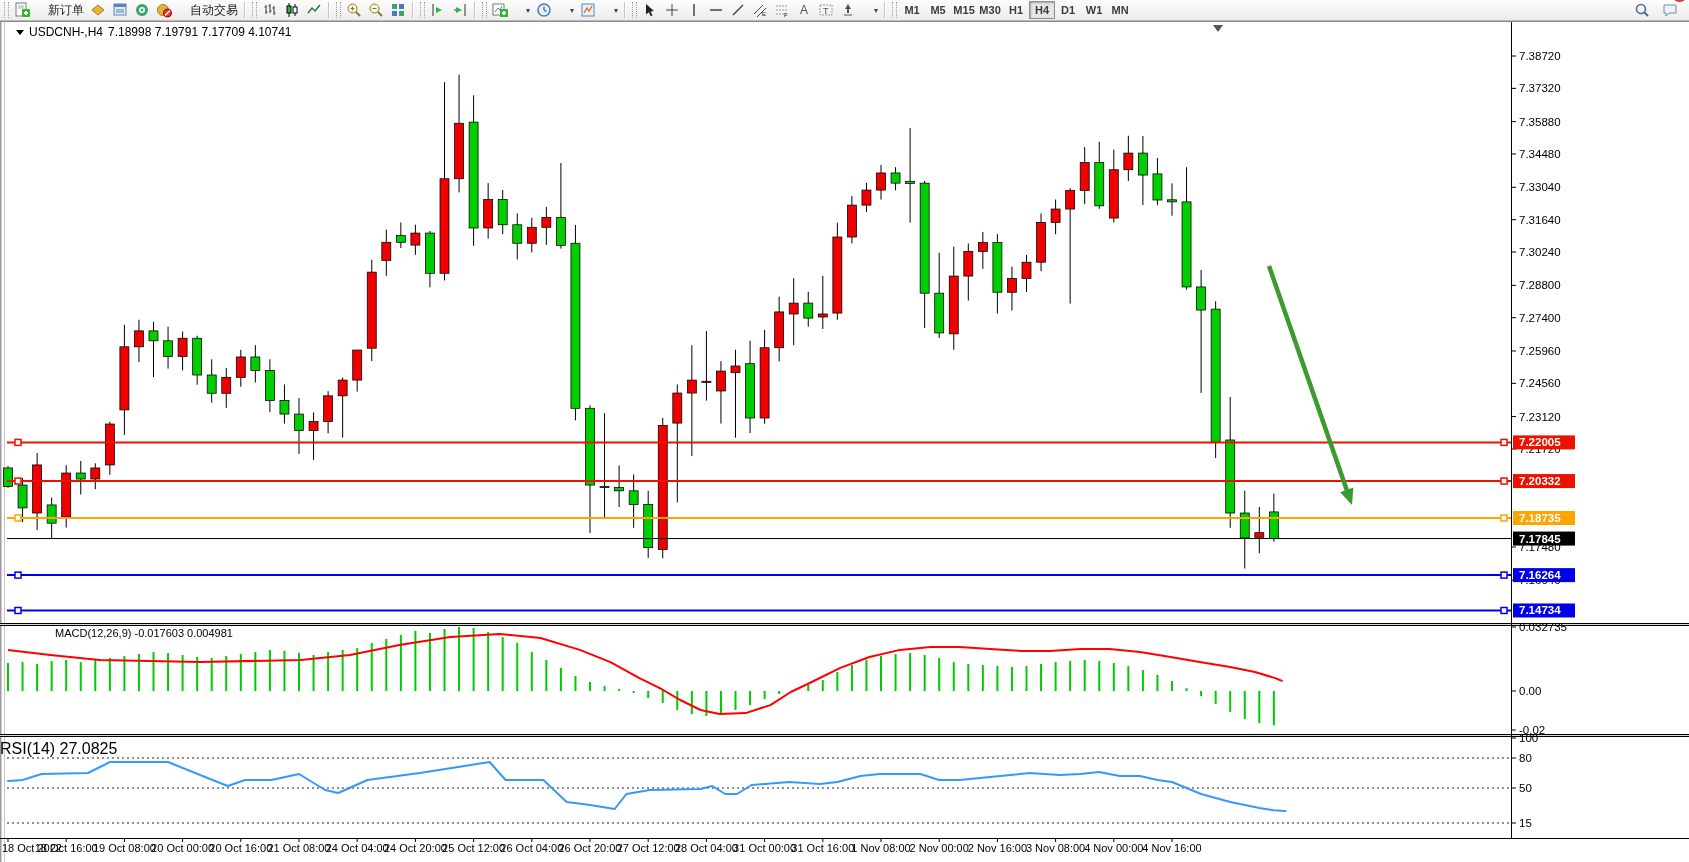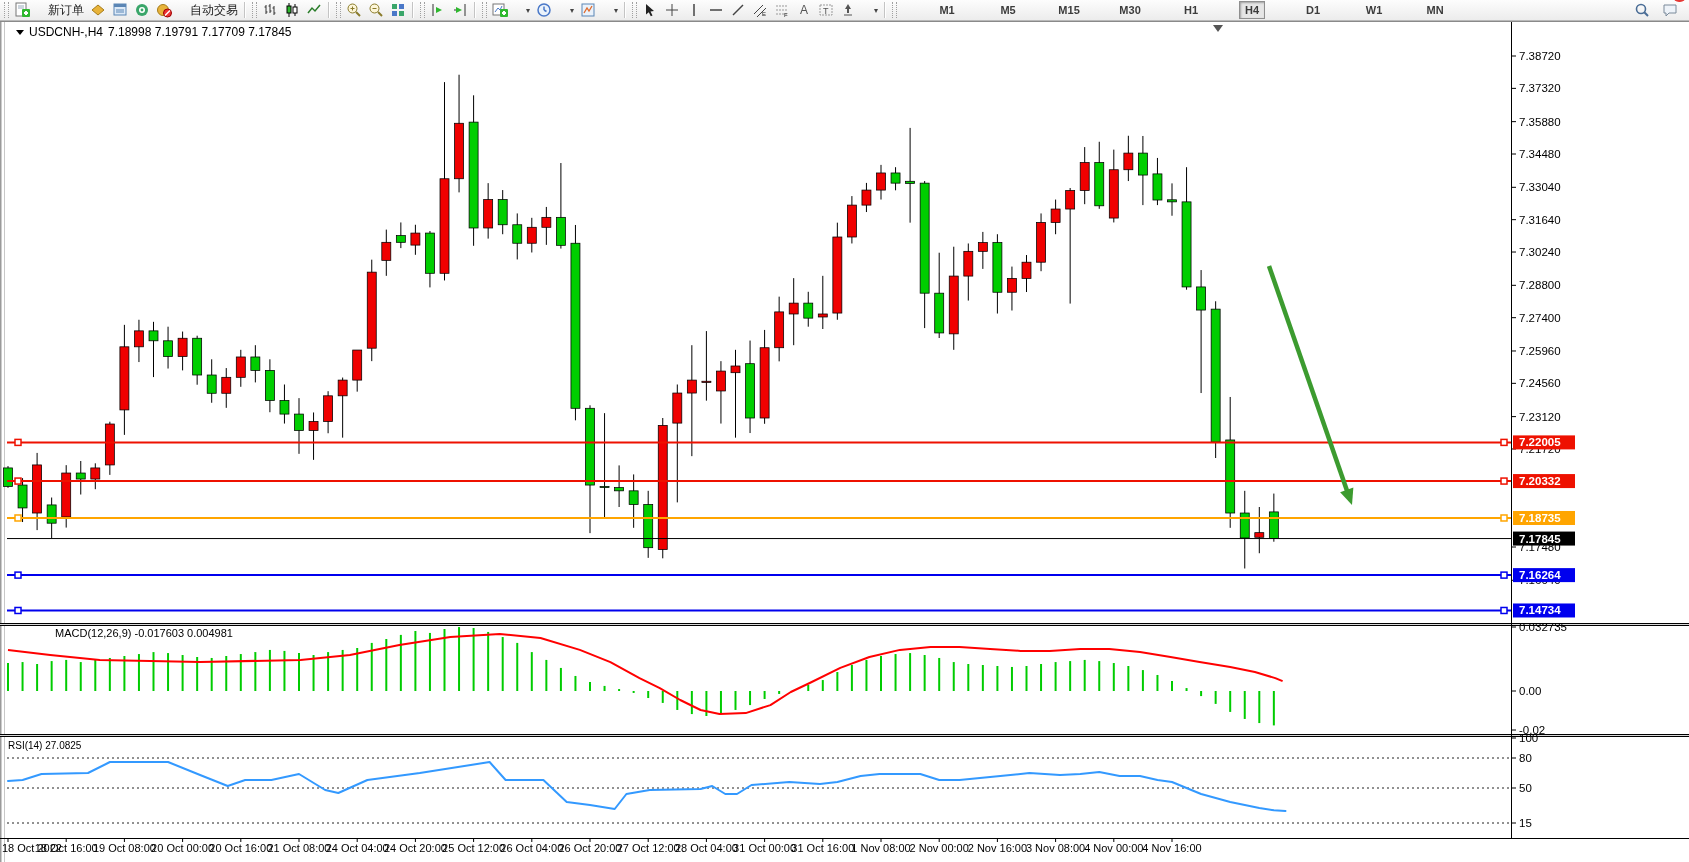--- a/index.html
+++ b/index.html
@@ -9,32 +9,32 @@
     background:linear-gradient(#fdfdfd,#ececec); border-bottom:1px solid #b9b9b9;
     display:flex; align-items:center; font-size:12px; color:#222; z-index:5; }
   .tb-grip { width:5px; height:16px; margin:0 2px 0 4px;
     border-left:1px dotted #a0a0a0; border-right:1px dotted #a0a0a0; }
   .tb-sep { width:1px; height:16px; background:#c4c4c4; margin:0 3px; box-shadow:1px 0 0 #fff; }
   .tb-btn { height:19px; min-width:21px; padding:16px 2px; display:flex; align-items:center;
     justify-content:center; gap:18px; border:1px solid transparent; border-radius:2px; cursor:default; }
   .tb-btn .lbl { white-space:nowrap; }
   .tb-btn .caret { font-size:8px; color:#444; }
   .tf-btn { font-size:11px; font-weight:bold; color:#3c3c3c; width:26px; height:18px;
-    display:flex; align-items:center; justify-content:center; border:1px solid transparent;margin-left:35px; }
+    display:flex; align-items:center; justify-content:center; border:1px solid transparent; }
   .tf-btn.active { background:#e6e6e6; border:1px solid #8f8f8f; box-shadow:inset 1px 1px 2px rgba(0,0,0,.3); }
   #right-tools { margin-left:auto; display:flex; align-items:center; gap:6px; padding-right:8px; }
   .badge { position:absolute; top:-4px; right:-6px; background:#e53935; color:#fff;
     border-radius:8px; font-size:9px; font-weight:bold; padding:0 4px; height:12px;
     line-height:12px; }
   #chart-title { position:absolute; left:16px; top:25px; z-index:4; display:flex;
     align-items:center; gap:5px; font-size:12px; color:#000; }
   #sym-caret { width:0; height:0; border-left:4px solid transparent; border-right:4px solid transparent;
     border-top:5px solid #000; }
   #macd-label { position:absolute; left:14px; top:627px; z-index:4; font-size:11px; color:#000;margin-left:41px; }
-  #rsi-label  { position:absolute; left:8px; top:740px; z-index:4; font-size:10px; color:#000; }
+  #rsi-label  { position:absolute; left:0; top:740px; z-index:4; font-size:16px; color:#000; }
   svg text { font-family:"Liberation Sans","DejaVu Sans",sans-serif; }
   .icon-box { display:inline-flex; align-items:center; justify-content:center; }
 </style>
 </head>
 <body>
 
 <div id="toolbar">
     <div class="tb-grip"></div>
     <div class="tb-btn">
       <span class="icon-box">
@@ -310,21 +310,21 @@
           </svg>
         </span>
         <span class="badge">1</span>
       </div>
     </div>
   </div>
 
 <div id="chart-title">
   <span id="sym-caret"></span>
   <span>USDCNH-,H4</span>
-  <span>7.18998 7.19791 7.17709 7.17845</span>
+  <span>7.18998 7.19791 7.17709 4.10741</span>
 </div>
 
 <div id="macd-label">MACD(12,26,9) -0.017603 0.004981</div>
 <div id="rsi-label">RSI(14) 27.0825</div>
 
 <svg id="chart-canvas" width="1689" height="862" style="position:absolute;left:0;top:0;z-index:1;">
     <rect x="0" y="22" width="1689" height="840" fill="#ffffff"></rect>
     <line x1="0" y1="21.5" x2="1689" y2="21.5" stroke="#8a8a8a"></line>
     <rect x="0" y="22" width="1.5" height="840" fill="#9a9a9a"></rect>
     <rect x="4" y="22" width="1" height="840" fill="#c8c8c8"></rect>

